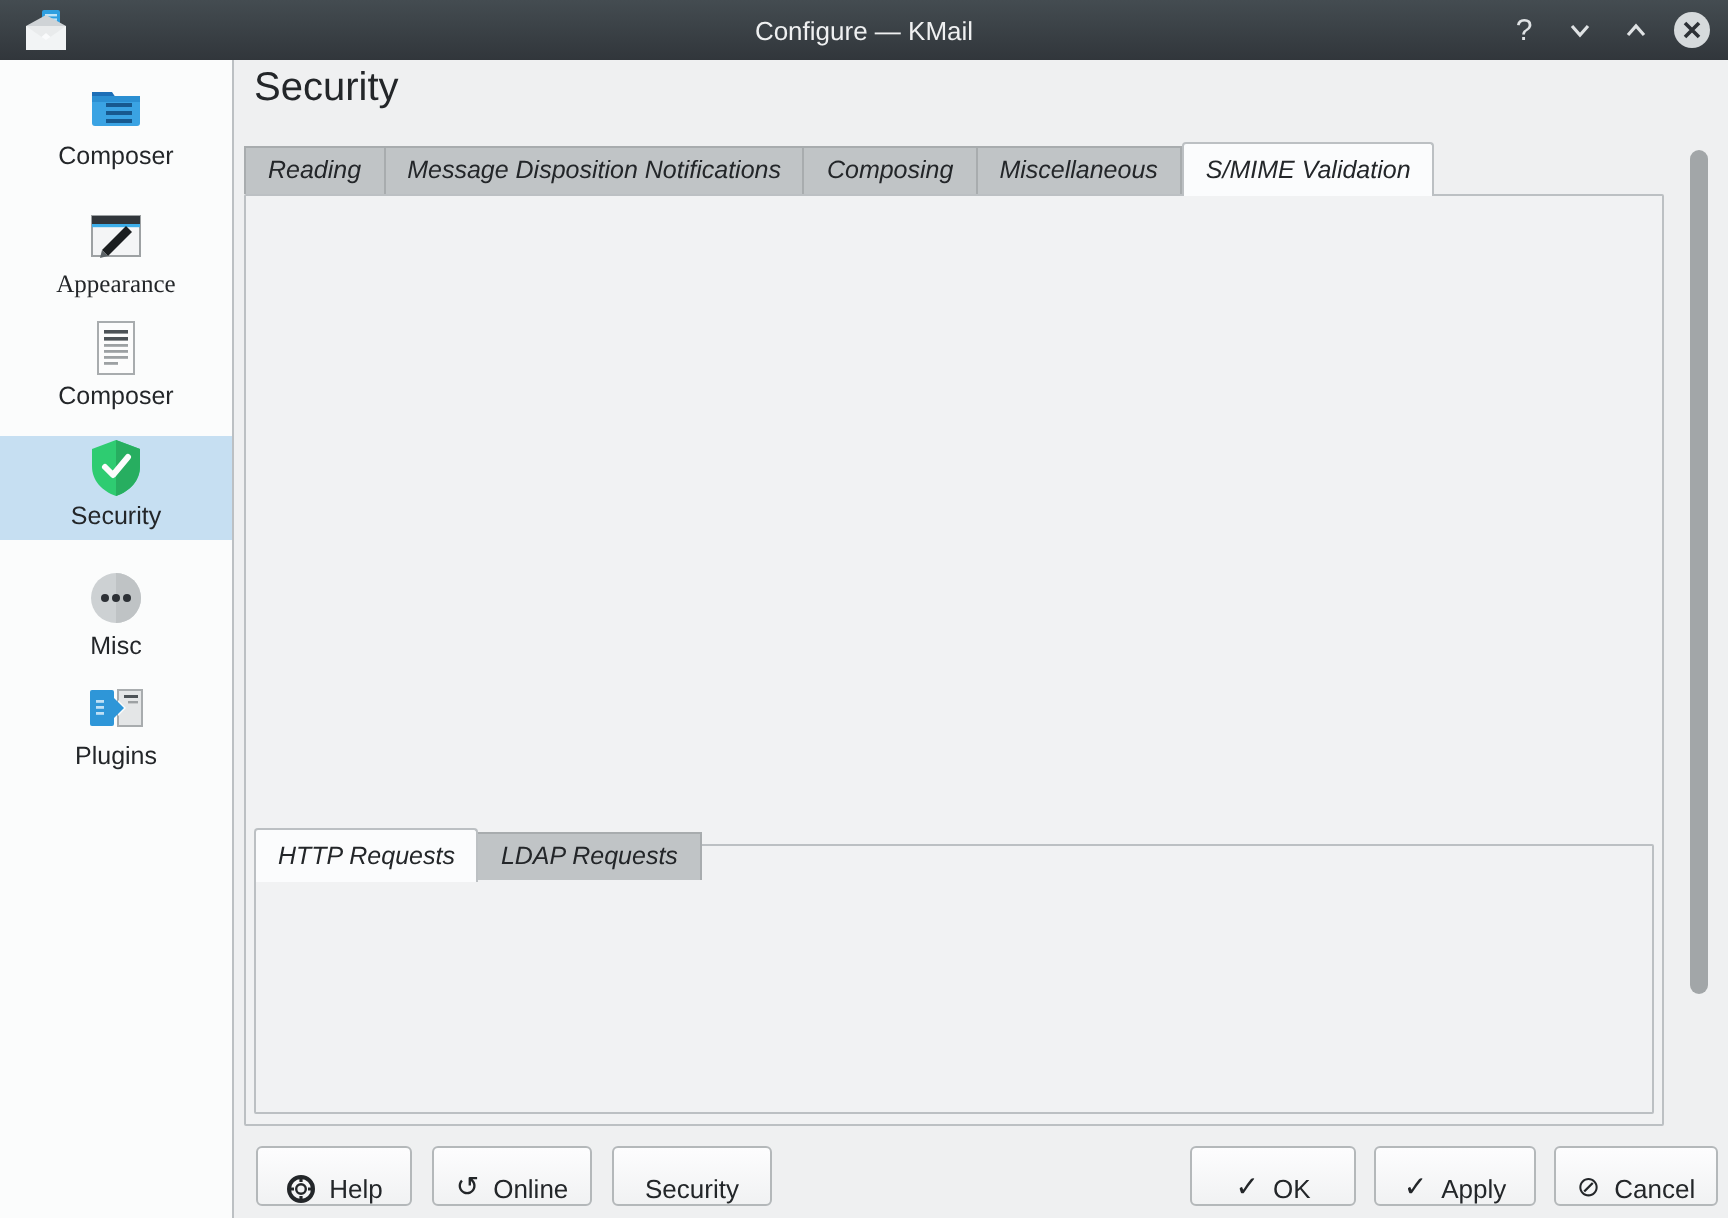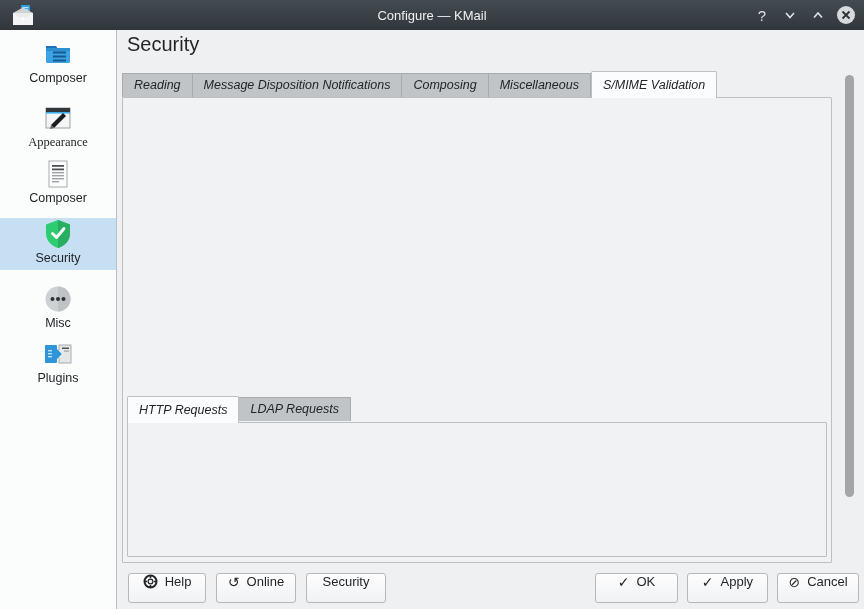--- a/index.html
+++ b/index.html
@@ -57,21 +57,21 @@
 
   .gbox { position:absolute; border:1px solid #bfc3c5; border-radius:3px; }
   .gbox-title { position:absolute; left:0; right:0; top:4px; text-align:center; font-size:13px; }
   .glabel { position:absolute; font-size:13px; white-space:nowrap; }
 
   .input { position:absolute; background:#fcfcfc; border:1px solid #b6babc; border-radius:3px;
     font-size:13px; padding:0 6px; color:#232629; outline:none; }
 
   .btn { position:absolute; height:30px; border:1px solid #b4b8ba; border-radius:3px;
     background:linear-gradient(#fdfdfe,#f1f2f3); font-size:13px; color:#232629;
-    display:flex; align-items:flex-start; justify-content:center; gap:7px; white-space:nowrap; }
+    display:flex; align-items:flex-end; justify-content:center; gap:7px; white-space:nowrap; }
   .btn .glyph { font-size:14px; }
   .btn-dark { position:absolute; width:27px; height:27px; border:1px solid #1b1e20; border-radius:3px;
     background:#232629; display:flex; align-items:center; justify-content:center; }
 
   .note { position:absolute; font-size:13px; white-space:nowrap; }
 
   .scroll-handle { position:absolute; left:728px; top:45px; width:9px; height:422px;
     border-radius:4.5px; background:#a2a6a8; }
 </style>
 </head>
@@ -236,21 +236,21 @@
     </div>
     <div class="row" style="left:10px; top:312px;">
       <span class="cb"></span>
       <span>Never consult a CRL</span>
     </div>
     <div class="row" style="left:10px; top:340px;">
       <span class="cb"></span>
       <span>Fetch missing issuer certificates</span>
     </div>
 
-    <div class="tabbar" style="left:10px; top:366px;align-items:center;">
+    <div class="tabbar" style="left:10px; top:384px;">
       <div class="tab active">HTTP Requests</div>
       <div class="tab">LDAP Requests</div>
     </div>
     <div class="frame" style="left:10px; top:392px; width:700px; height:135px;"></div>
 
     <div class="row" style="left:26px; top:406px;">
       <span class="cb"></span>
       <span>Do not perform any HTTP requests</span>
     </div>
     <div class="row" style="left:26px; top:434px;">

